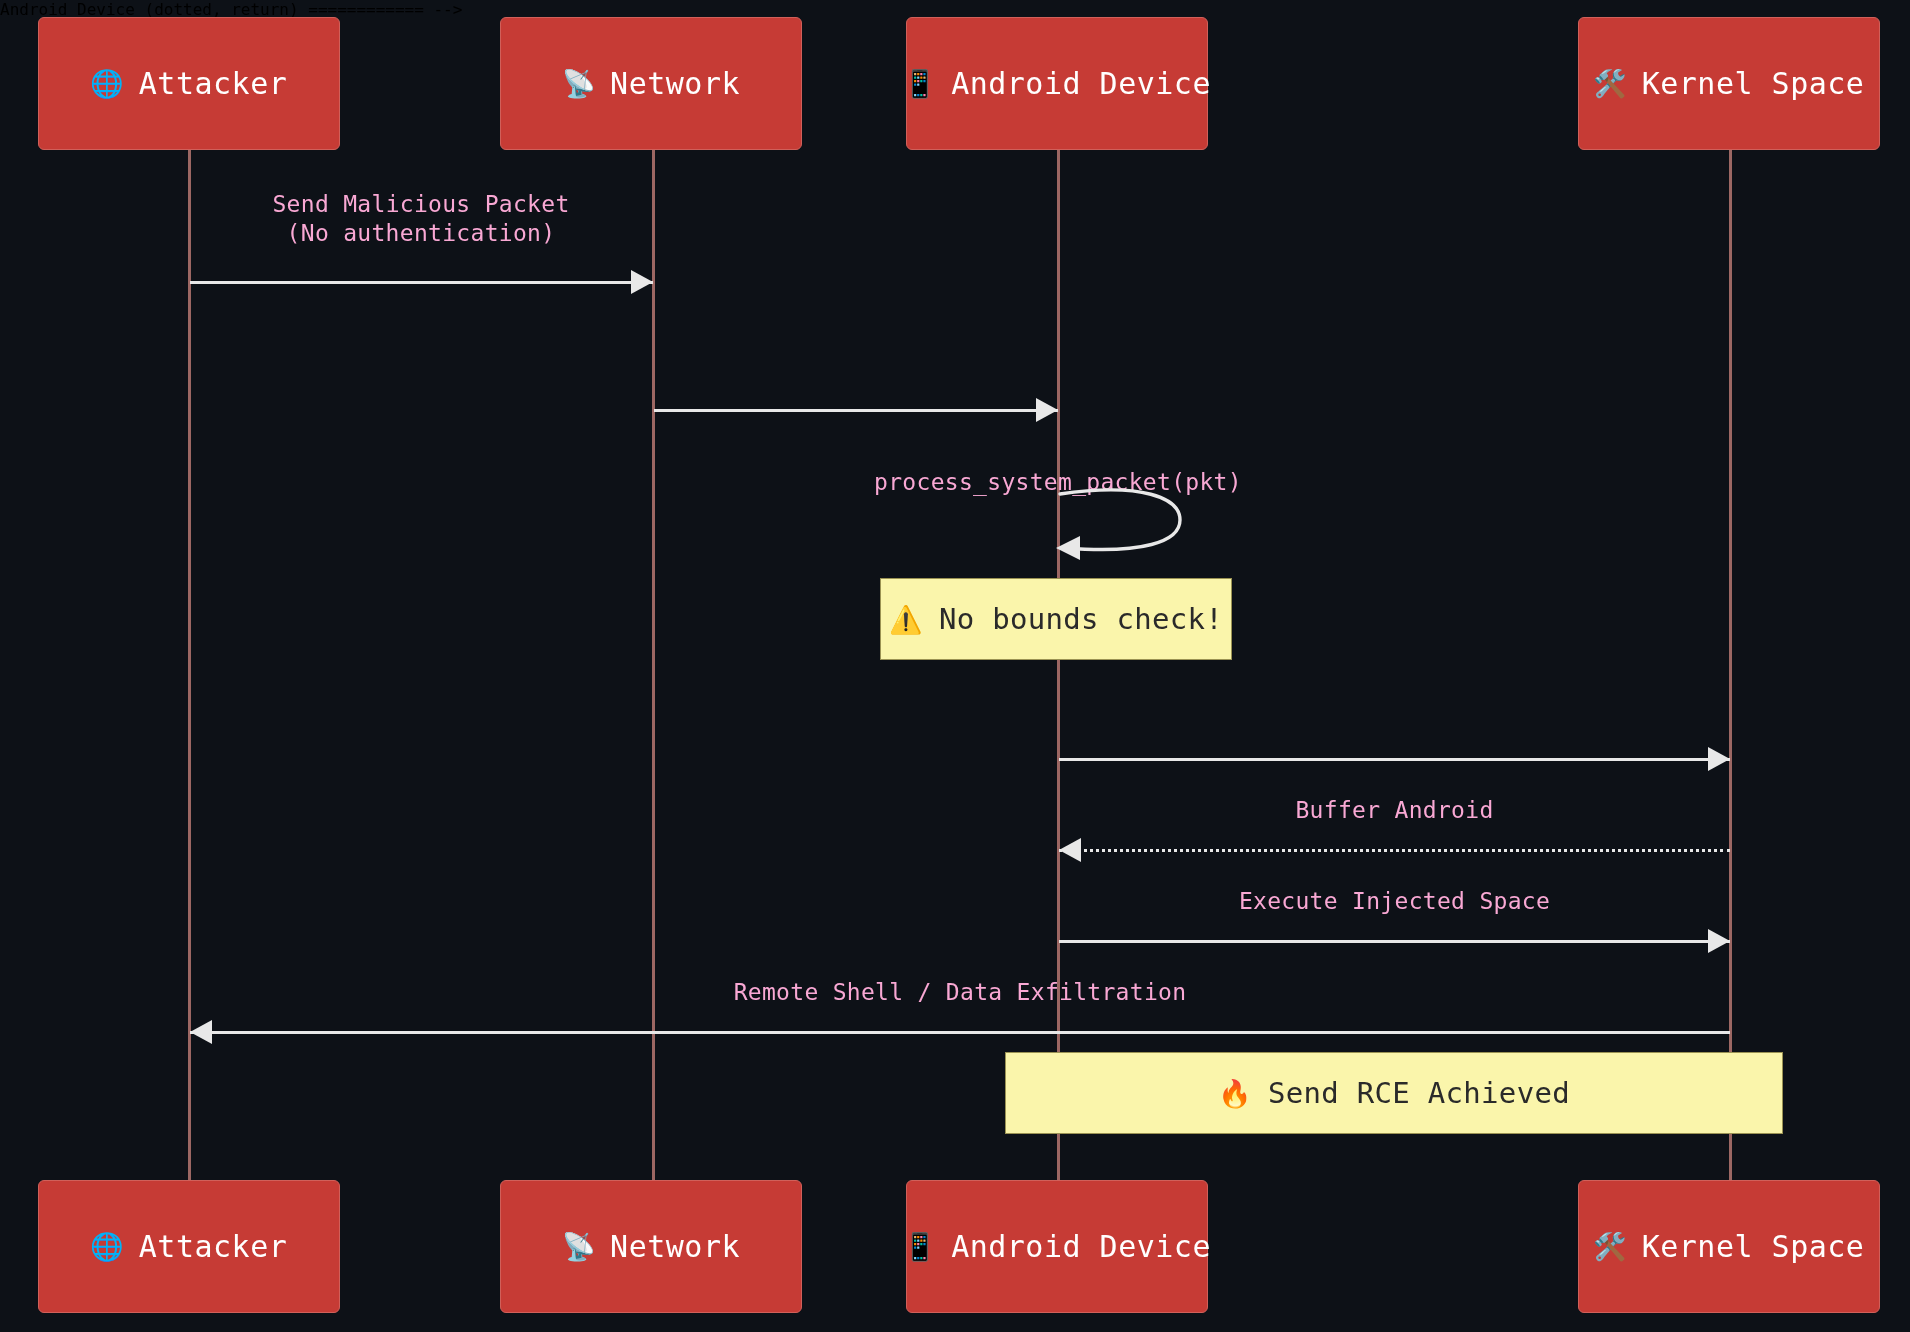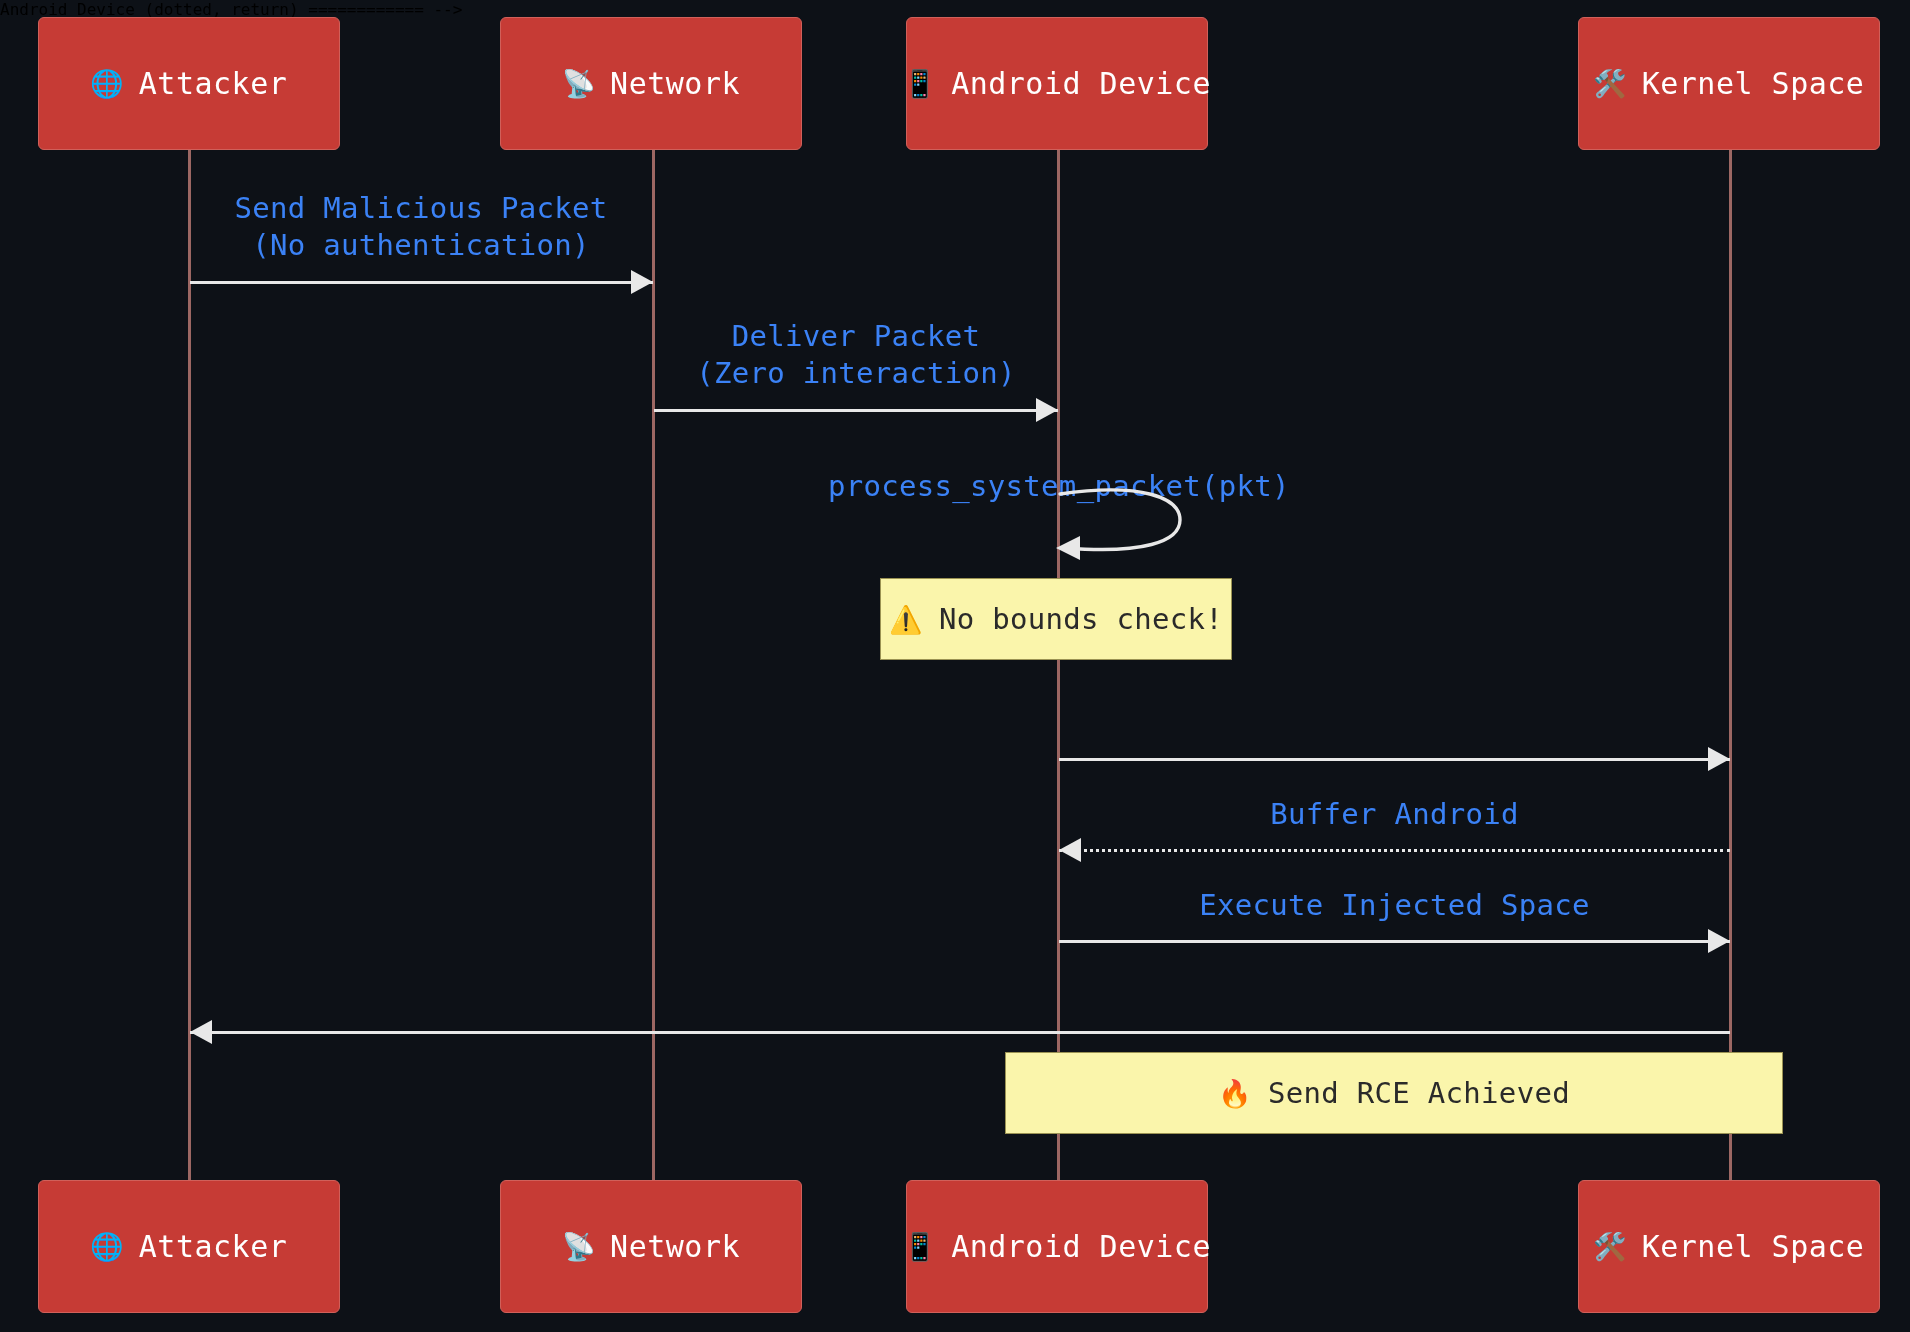--- a/index.html
+++ b/index.html
@@ -74,22 +74,22 @@
   }
   .arrowhead.right {
     border-left: 22px solid #e8e8e8;
   }
   .arrowhead.left {
     border-right: 22px solid #e8e8e8;
   }
 
   .msg-label {
     position: absolute;
-    color: #3b82f6;
-    font-size: 29px;
+    color: #f9a8d4;
+    font-size: 23px;
     line-height: 1.28;
     text-align: center;
     white-space: pre;
     letter-spacing: 0.3px;
   }
 
   
   .selfloop {
     position: absolute;
   }
@@ -150,22 +150,20 @@
 
   
   <div class="msg-label" style="left:190px; top:190px; width:462px;">Send Malicious Packet
 (No authentication)</div>
   <div class="msg" style="left:190px; top:281px; width:463px;">
     <div class="line" style="width:463px;"></div>
     <div class="arrowhead right" style="left:441px;"></div>
   </div>
 
   
-  <div class="msg-label" style="left:654px; top:318px; width:404px;">Deliver Packet
-(Zero interaction)</div>
   <div class="msg" style="left:654px; top:409px; width:404px;">
     <div class="line" style="width:404px;"></div>
     <div class="arrowhead right" style="left:382px;"></div>
   </div>
 
   
   <div class="msg-label" style="left:828px; top:468px; width:460px; text-align:center;">process_system_packet(pkt)</div>
   <div class="selfloop" style="left:1056px; top:488px; width:140px; height:75px;">
     <svg width="140" height="75" viewBox="0 0 140 75">
       <path d="M 4 6 C 86 -6 124 10 124 32 C 124 54 86 66 10 60" fill="none" stroke="#e8e8e8" stroke-width="3.4" stroke-linecap="round"></path>
@@ -193,20 +191,21 @@
   </div>
 
   
   <div class="msg-label" style="left:1059px; top:887px; width:671px;">Execute Injected Space</div>
   <div class="msg" style="left:1059px; top:940px; width:671px;">
     <div class="line" style="width:671px;"></div>
     <div class="arrowhead right" style="left:649px;"></div>
   </div>
 
   
+  <div class="msg-label" style="left:190px; top:978px; width:1540px;">Remote Shell / Data Exfiltration</div>
   <div class="msg" style="left:190px; top:1031px; width:1540px;">
     <div class="line" style="width:1540px;"></div>
     <div class="arrowhead left" style="left:0px;"></div>
   </div>
 
   
   <div class="note" style="left:1005px; top:1052px; width:778px; height:82px;">
     <span class="note-emoji">🔥</span>
     <span>Send RCE Achieved</span>
   </div>

